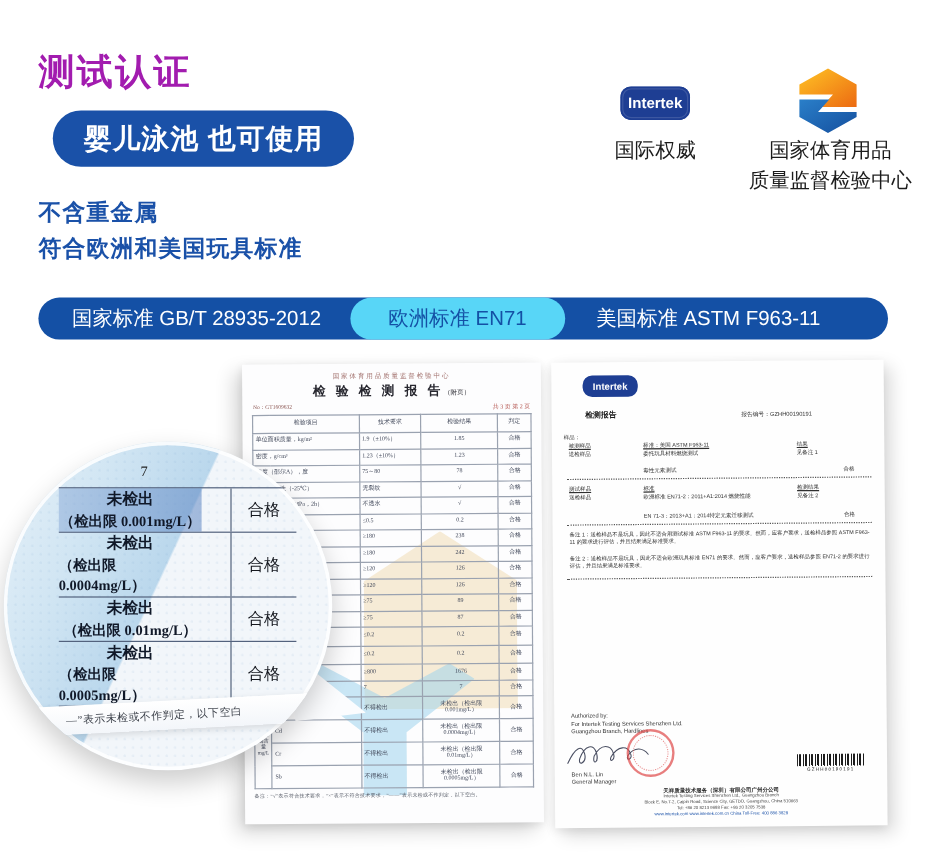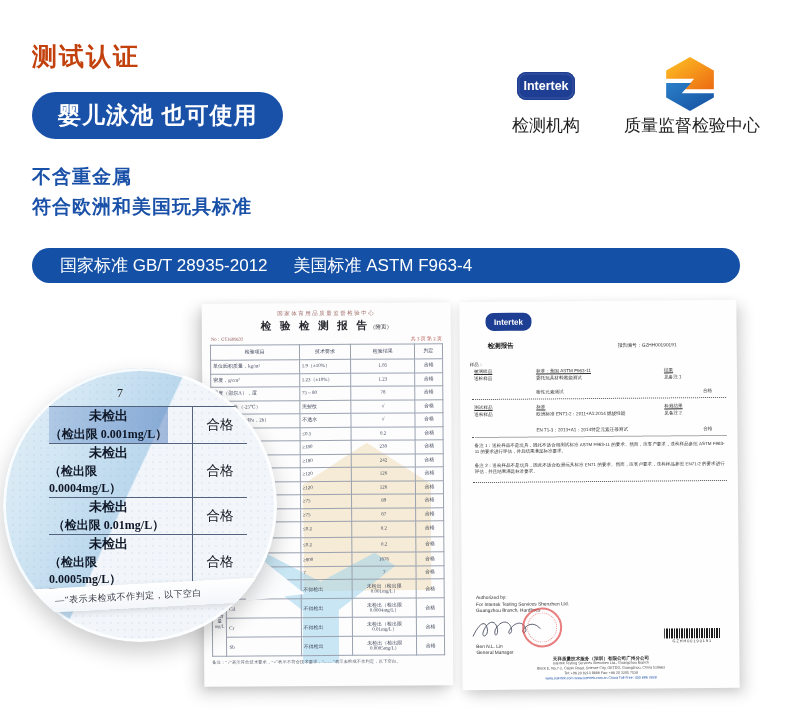--- a/index.html
+++ b/index.html
@@ -1,21 +1,21 @@
 <!DOCTYPE html>
 <html><head>
 <meta charset="utf-8">
 <style>
   html,body{margin:0;padding:0;background:#fff;}
   .page{position:relative;width:790px;height:715px;background:#ffffff;overflow:hidden;
         font-family:"Liberation Sans","DejaVu Sans",sans-serif;-webkit-font-smoothing:antialiased;}
 
   
-  .page-title{position:absolute;left:32px;top:40px;font-size:25px;font-weight:700;color:#c2410c;letter-spacing:2px;}
-  .badge-pill{position:absolute;left:32px;top:92px;height:47px;border-radius:24px;background:#1a51a8;
+  .page-title{position:absolute;left:32px;top:40px;font-size:30px;font-weight:700;color:#a21caf;letter-spacing:2px;}
+  .badge-pill{position:absolute;left:44px;top:92px;height:47px;border-radius:24px;background:#1a51a8;
               color:#fff;font-size:23px;font-weight:600;display:flex;align-items:center;padding:0 26px;letter-spacing:1px;}
   .claim{position:absolute;left:32px;color:#1a51a8;font-size:19px;font-weight:600;letter-spacing:1px;}
   .claim.l1{top:164px;} .claim.l2{top:194px;}
 
   .intertek-badge{position:absolute;left:517px;top:72px;width:58px;height:28px;background:#1e3e93;border-radius:9px;
                   display:flex;align-items:center;justify-content:center;color:#fff;font-weight:700;font-size:12.5px;
                   box-shadow:inset 0 0 0 1.5px #1e3e93, inset 0 0 0 2.5px #ffffff22;}
   .agency-caption{position:absolute;text-align:center;color:#1c1c1c;font-size:17px;line-height:25px;font-weight:500;}
   .cap1{left:496px;top:113px;width:100px;}
   .cap2{left:612px;top:113px;width:160px;}
@@ -117,47 +117,49 @@
 </head>
 <body>
 
 <div class="page">
 
   <div class="page-title">测试认证</div>
   <div class="badge-pill">婴儿泳池 也可使用</div>
 
   <div class="intertek-badge">Intertek</div>
   <div class="agency-caption cap1">
-    <div>检测机构</div>
+    <div>国际权威</div>
   </div>
 
   <svg class="hex-logo" viewBox="0 0 100 110">
     <defs>
       <linearGradient id="og" x1="0" y1="0" x2="1" y2="1">
         <stop offset="0" stop-color="#ffc425"></stop>
           <stop offset="1" stop-color="#ec6a12"></stop>
       </linearGradient>
       <linearGradient id="bg" x1="0" y1="0" x2="1" y2="1">
         <stop offset="0" stop-color="#2a7fc9"></stop>
           <stop offset="1" stop-color="#154f9e"></stop>
       </linearGradient>
     </defs>
     <path fill="url(#og)" d="M50 2 L96 28 L96 64 L40 64 L58 44 L4 44 L4 28 Z"></path>
     <path fill="url(#bg)" d="M4 52 L52 52 L34 72 L96 72 L96 80 L50 106 L4 80 Z"></path>
   </svg>
   <div class="agency-caption cap2">
+    <div>国家体育用品</div>
     <div>质量监督检验中心</div>
   </div>
 
   <div class="claim l2">符合欧洲和美国玩具标准</div>
   <div class="claim l1">不含重金属</div>
 
   <div class="standards-bar">
     <span class="std1">国家标准 GB/T 28935-2012</span>
-    <span class="std3">美国标准 ASTM F963-4</span>
+    <span class="cyan-pill">欧洲标准 EN71</span>
+    <span class="std3">美国标准 ASTM F963-11</span>
   </div>
 
   <div class="cert-left">
     <div class="wm orange"></div>
     <div class="wm bluearrow"></div>
     <div class="lc-inner">
       <div class="lc-org">国家体育用品质量监督检验中心</div>
       <div class="lc-title">
         <span>检 验 检 测 报 告</span><span class="suffix">（附页）</span>
       </div>

